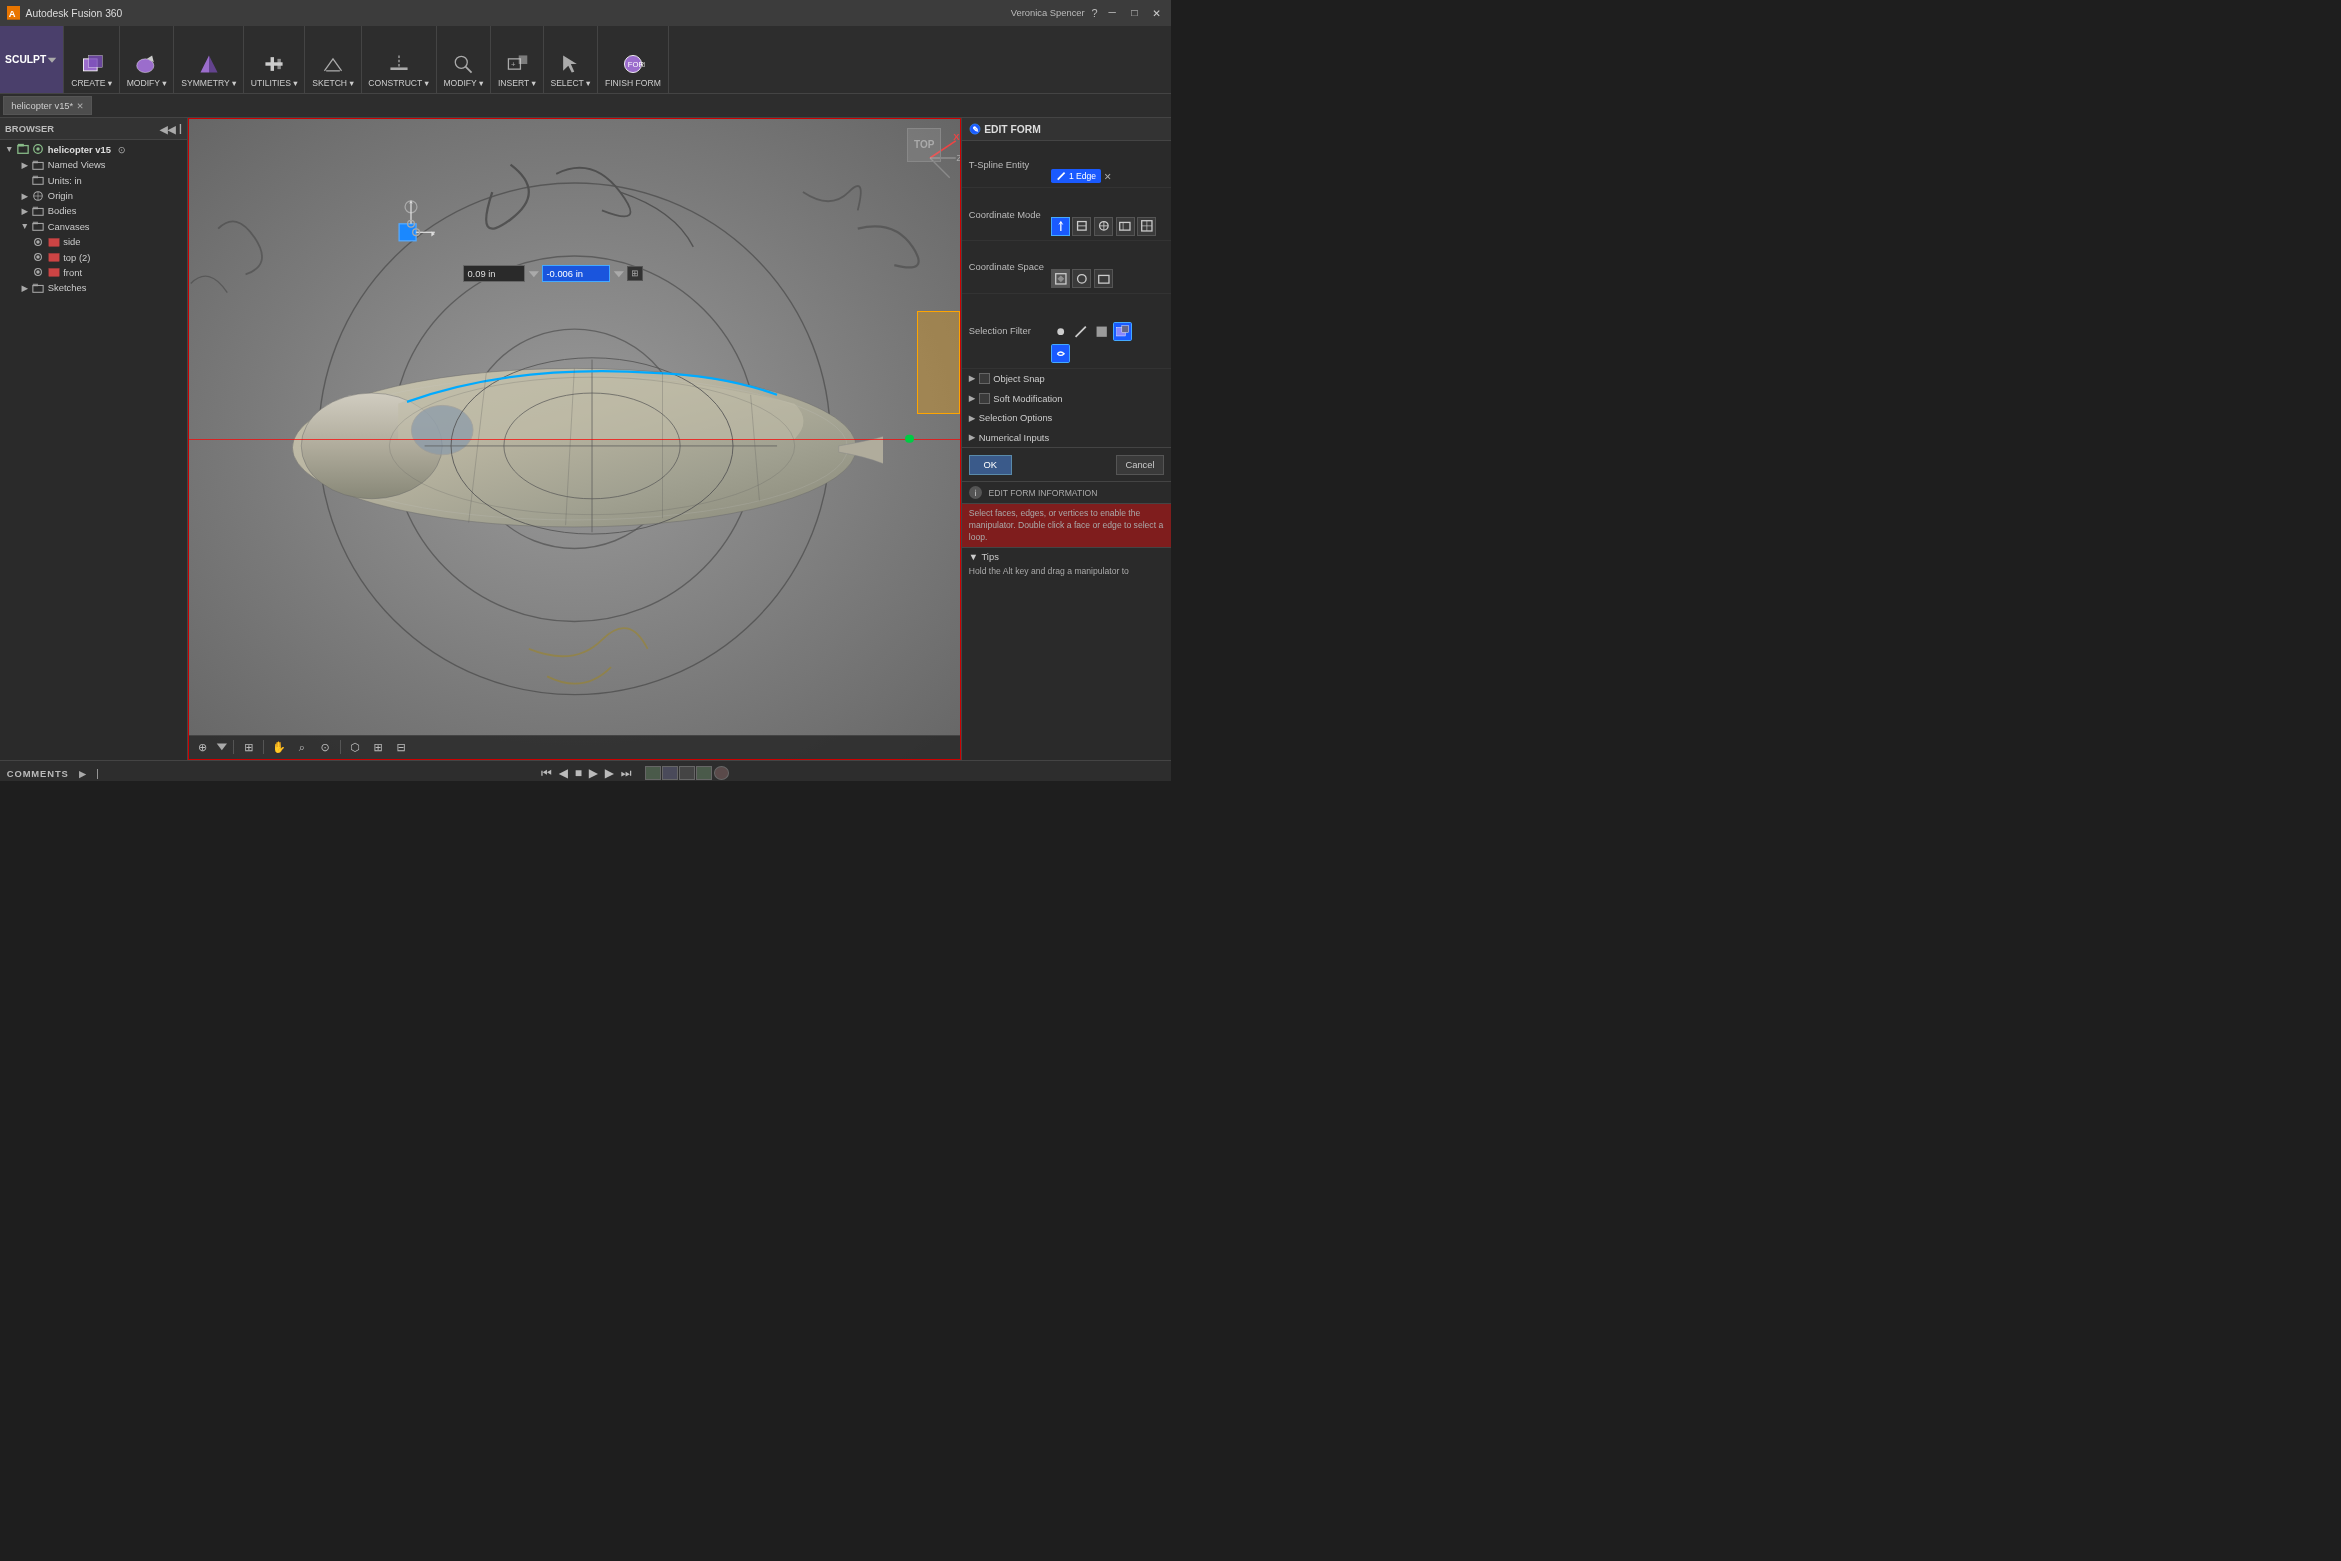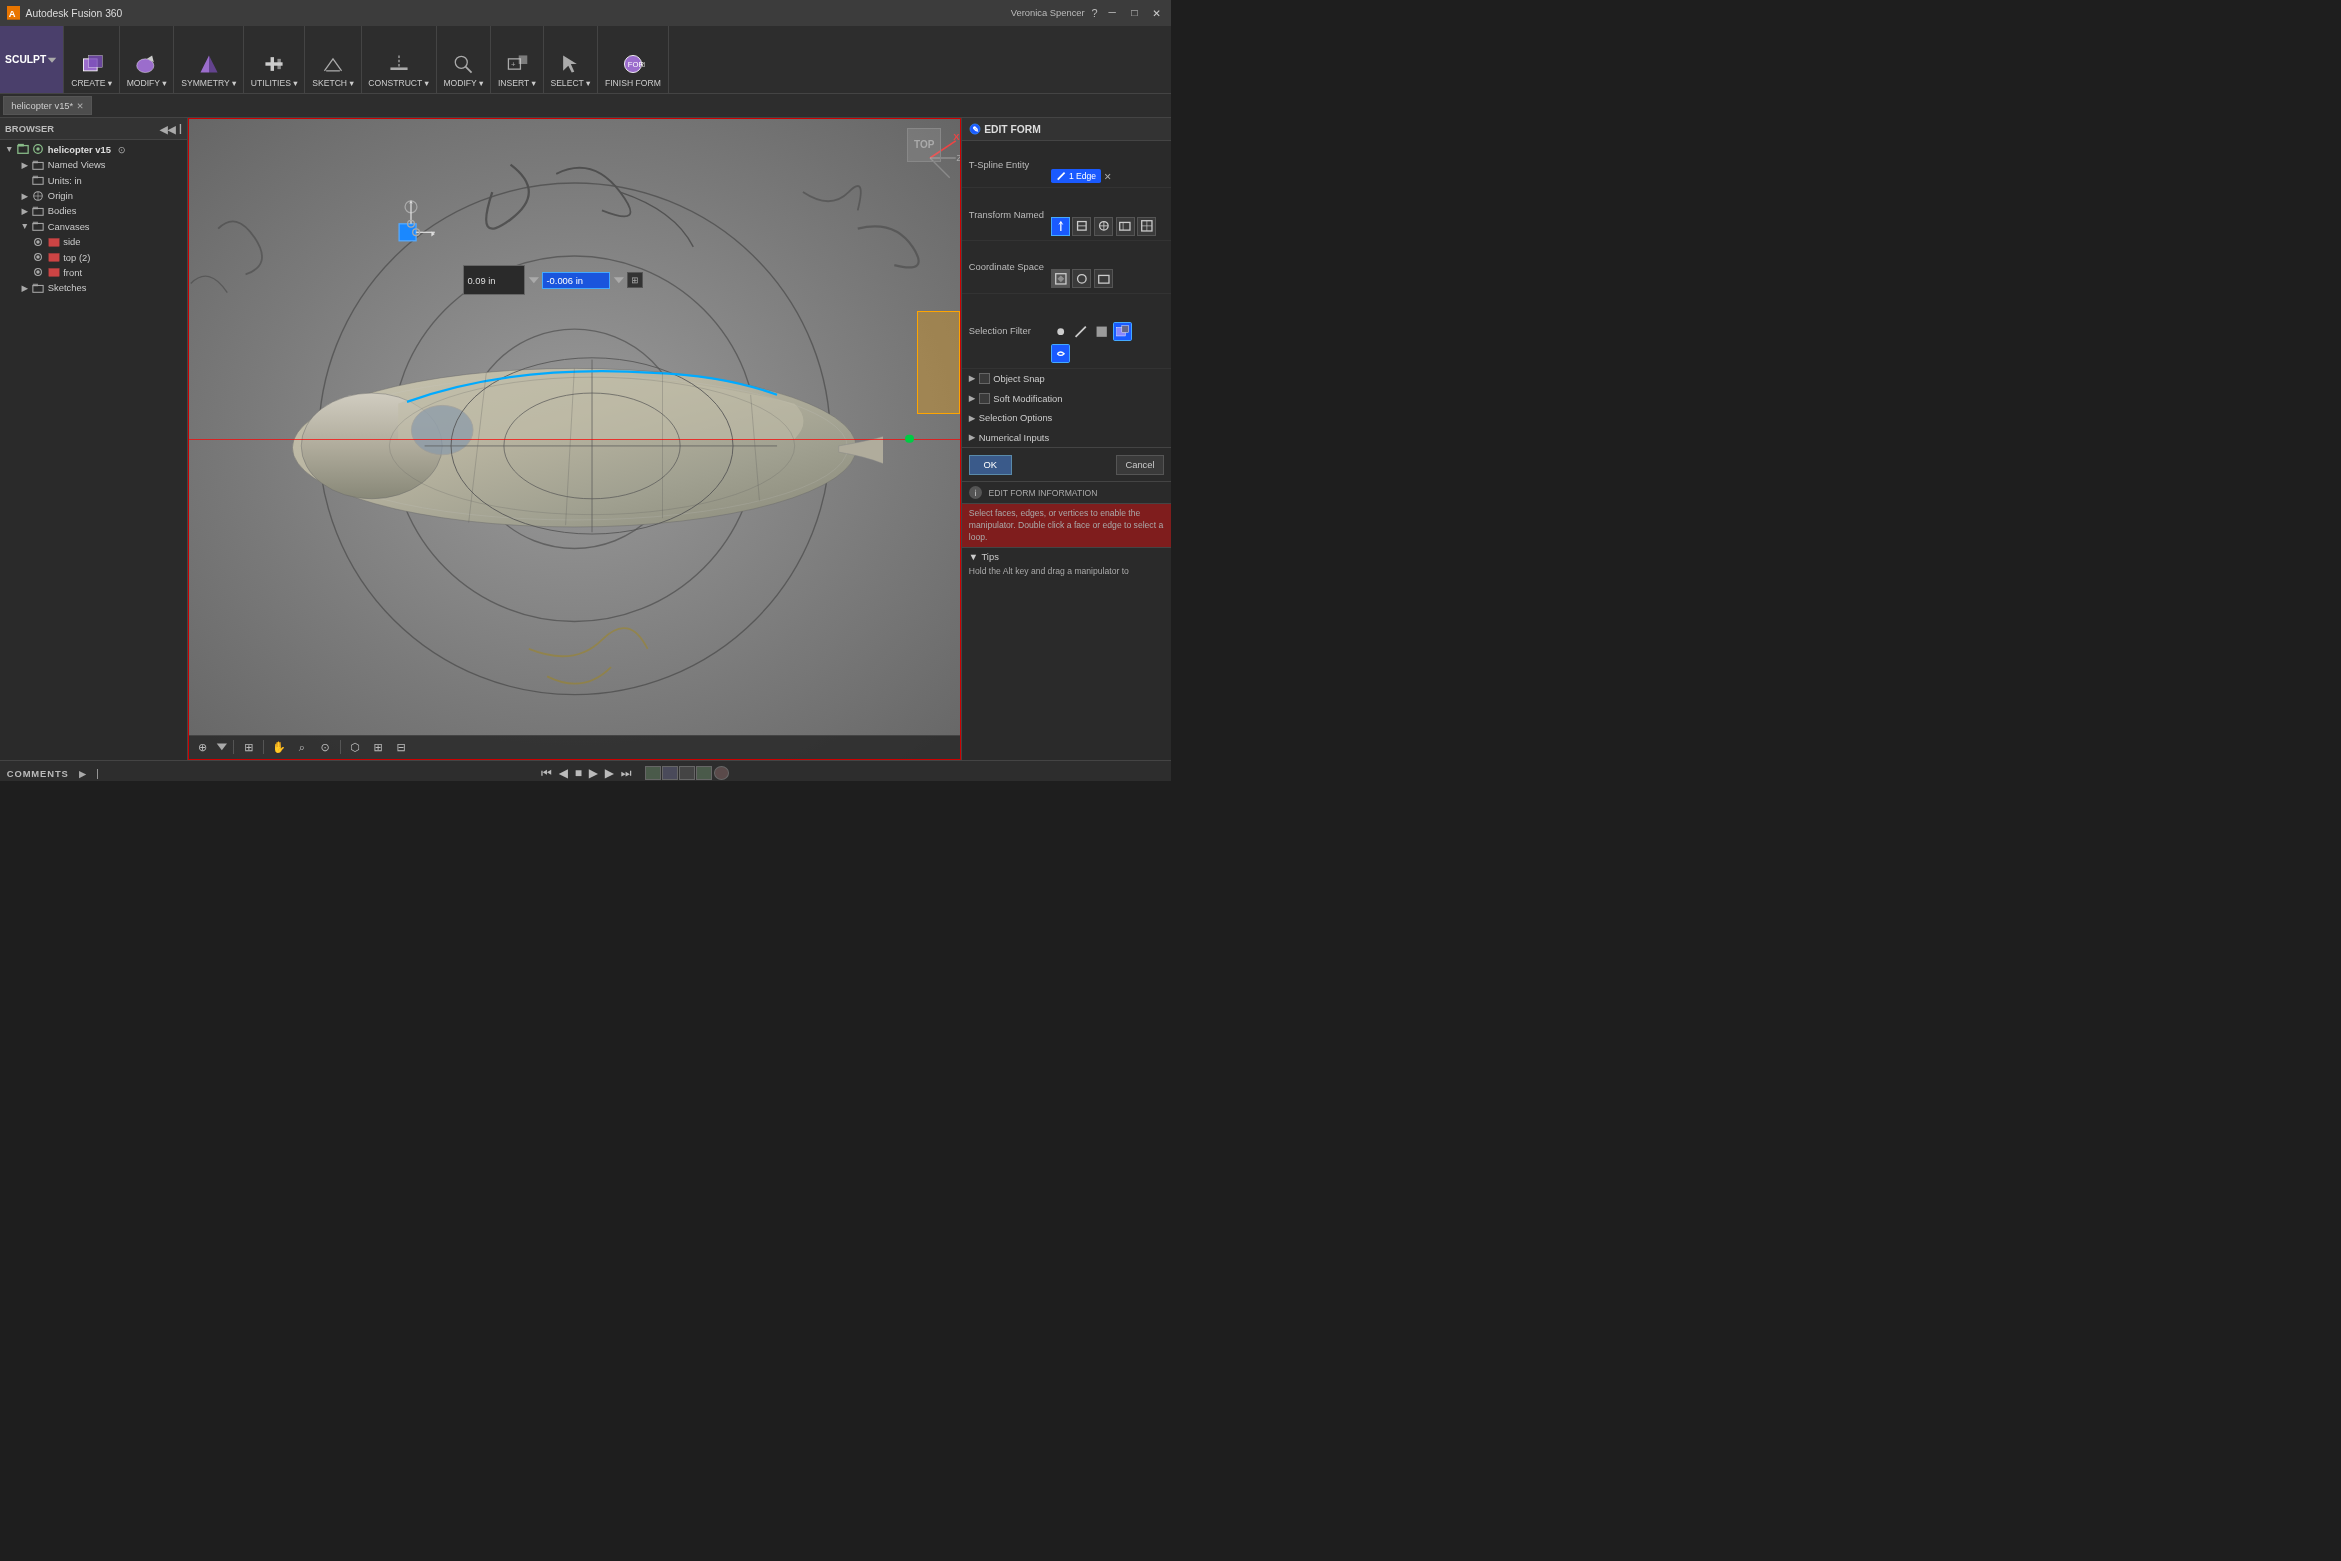--- a/index.html
+++ b/index.html
@@ -499,21 +499,21 @@
 
           <polygon points="68,40 64,37 64,43" fill="#ddd"></polygon>
           <line x1="46" y1="38" x2="68" y2="38" stroke="#ddd" stroke-width="1.5"></line>
 
           <circle cx="40" cy="28" r="4" fill="none" stroke="#aaa" stroke-width="1.5"></circle>
           <circle cx="46" cy="38" r="4" fill="none" stroke="#aaa" stroke-width="1.5"></circle>
         </svg>
       </div>
 
       <div id="input-overlay">
-        <input class="input-box" value="0.09 in" readonly="" style="background: rgb(42, 42, 42); border: 0.9px solid rgb(102, 102, 102); color: rgb(221, 221, 221); font-size: 9.4px; padding: 1.7px 3.4px; height: 30px; width: 62px;">
+        <input class="input-box" value="0.09 in" readonly="" style="background: rgb(42, 42, 42); border: 0.9px solid rgb(102, 102, 102); color: rgb(221, 221, 221); font-size: 9.4px; padding: 1.7px 3.4px; height: 17px; width: 62px;">
         <svg width="13.7" height="13.7" viewBox="0 0 16 16">
             <polygon points="2,5 14,5 8,12" fill="#aaa"></polygon>
           </svg>
         <input class="input-box selected" value="-0.006 in" style="background: rgb(26, 85, 221); border: 0.9px solid rgb(68, 170, 255); color: rgb(255, 255, 255); font-size: 9.4px; padding: 1.7px 3.4px; height: 17px; width: 68px;">
         <svg width="13.7" height="13.7" viewBox="0 0 16 16">
             <polygon points="2,5 14,5 8,12" fill="#aaa"></polygon>
           </svg>
         <div style="width:15.4px;height:15.4px;background:#333;border:0.9px solid #555;display:flex;align-items:center;justify-content:center;cursor:pointer;color:#aaa;font-size:8.6px;">⊞</div>
       </div>
 
@@ -553,21 +553,21 @@
           <svg width="10.3" height="10.3" viewBox="0 0 12 12">
               <line x1="2" y1="10" x2="10" y2="2" stroke="#fff" stroke-width="2"></line>
             </svg>
           <span>1 Edge</span>
         </div>
         <span class="entity-close">✕</span>
       </div>
     </div>
 
     <div class="panel-row">
-      <span class="panel-label">Transform Named</span>
+      <span class="panel-label">Coordinate Mode</span>
       <div class="panel-controls">
         <div class="icon-btn active" title="Move">
           <svg width="13.7" height="13.7" viewBox="0 0 16 16">
               <polygon points="8,2 11,7 8,5 5,7" fill="#fff"></polygon>
               <line x1="8" y1="5" x2="8" y2="14" stroke="#fff" stroke-width="1.5"></line>
             </svg>
         </div>
         <div class="icon-btn" title="Local">
           <svg width="13.7" height="13.7" viewBox="0 0 16 16">
               <rect x="3" y="3" width="10" height="10" fill="none" stroke="#ccc" stroke-width="1.5"></rect>

